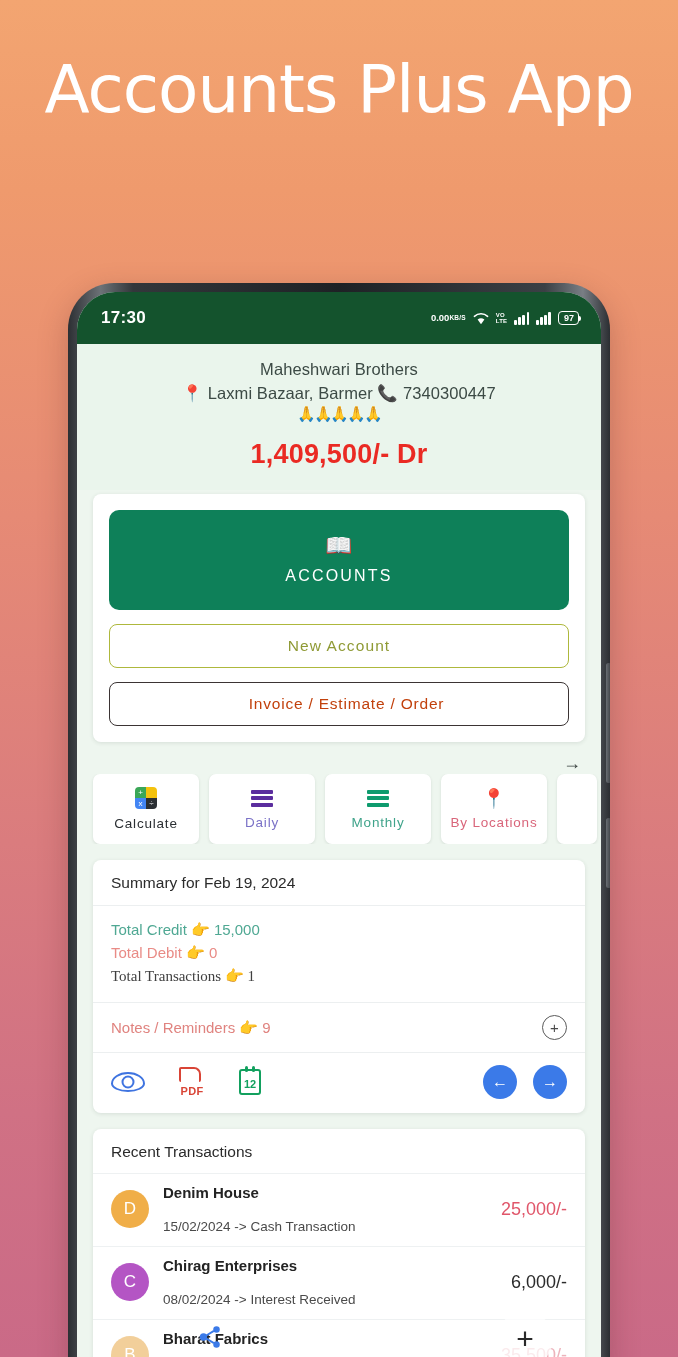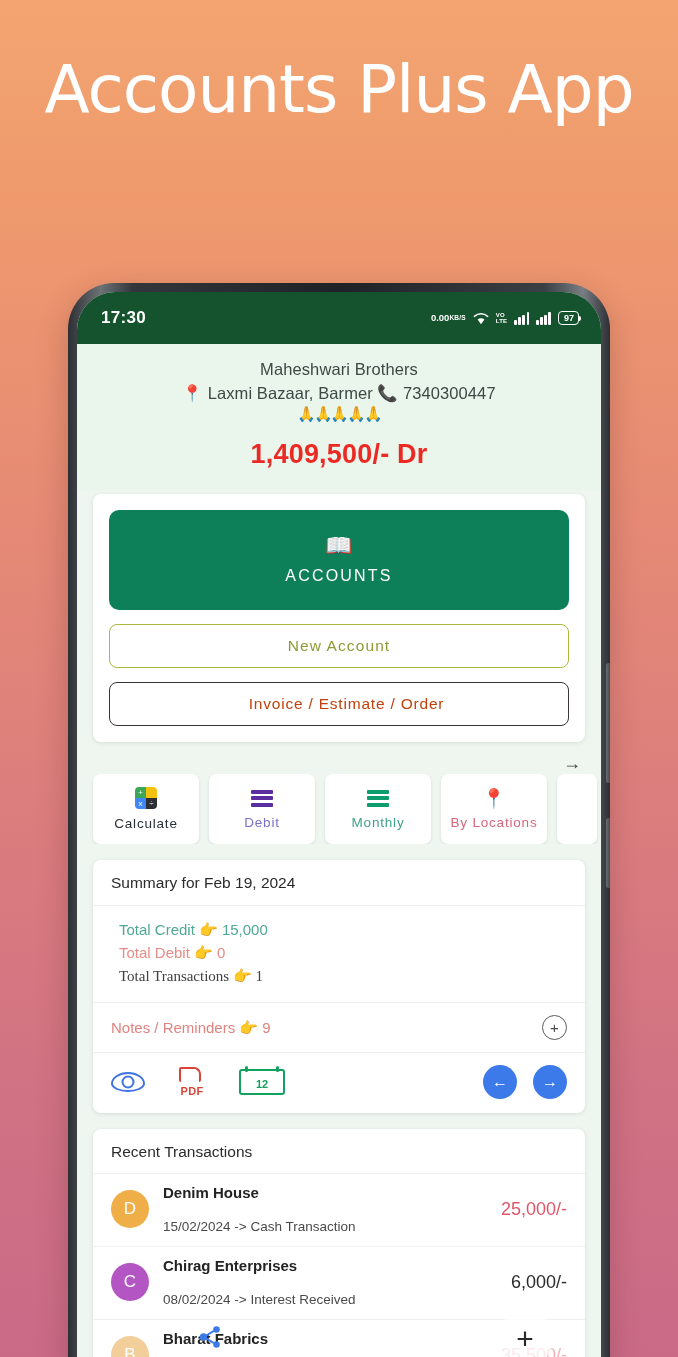--- a/index.html
+++ b/index.html
@@ -121,41 +121,41 @@
   .ic-stack{ width:22px; height:20px; display:flex; flex-direction:column; justify-content:center; gap:2.5px; }
   .ic-stack i{ display:block; height:4px; border-radius:1px; }
   .ic-stack.purple i{ background:#5b2d9e; }
   .ic-stack.green i{ background:#0e9b6e; }
   .ic-pin{ font-size:19px; line-height:1; color:#e8453c; }
 
   
   .sum-card{ margin-top:16px; }
   .sum-title{ padding:14px 18px 13px; font-size:15.5px; color:#2b2b2b; border-bottom:1px solid #eceff0; }
   .sum-body{ padding:10px 18px 12px; border-bottom:1px solid #eceff0; }
-  .sum-line{ font-size:15px; margin:5px 8px; }
+  .sum-line{ font-size:15px; margin:5px 0; }
   .sum-line.credit{ color:#4fa893; }
   .sum-line.debit{ color:#e98b86; }
   .sum-line.total{ color:#404040;font-family:Liberation Serif, serif; }
   .notes-row{
     display:flex; align-items:center; justify-content:space-between;
     padding:12px 18px; border-bottom:1px solid #eceff0;
   }
   .notes-txt{ font-size:15px; color:#e0837f; }
   .plus-circle{
     width:25px; height:25px; border-radius:50%; border:1.4px solid #5a5a5a;
     display:flex; align-items:center; justify-content:center; font-size:15px; color:#4a4a4a; line-height:1;
   }
   .tools-row{ display:flex; align-items:center; padding:12px 18px 14px; }
   .tool{ margin-right:32px; }
   .eye{ width:34px; height:20px; border:2.2px solid #3f74e0; border-radius:50% 50% 50% 50% / 58% 58% 42% 42%; position:relative; }
   .eye:after{ content:""; position:absolute; left:50%; top:50%; transform:translate(-50%,-50%); width:9px; height:9px; border:2.2px solid #3f74e0; border-radius:50%; }
   .pdf{ width:30px; height:30px; position:relative; }
   .pdf .sheet{ position:absolute; top:0; left:2px; width:22px; height:15px; border:2.2px solid #d94436; border-radius:2px 7px 2px 2px; border-bottom:none; }
   .pdf .tx{ position:absolute; bottom:0px; left:0; width:100%; text-align:center; font-size:11px; font-weight:800; color:#d94436; letter-spacing:.3px; }
-  .cal{ width:46px; height:26px; border:2.2px solid #12a05e; border-radius:3px; position:relative; display:flex; align-items:flex-end; justify-content:center; }
+  .cal{ width:22px; height:26px; border:2.2px solid #12a05e; border-radius:3px; position:relative; display:flex; align-items:flex-end; justify-content:center; }
   .cal:before{ content:""; position:absolute; top:-5px; left:4px; width:3px; height:6px; background:#12a05e; border-radius:2px; }
   .cal:after{ content:""; position:absolute; top:-5px; right:4px; width:3px; height:6px; background:#12a05e; border-radius:2px; }
   .cal .d{ font-size:11px; font-weight:700; color:#12a05e; line-height:1; padding-bottom:3px; }
   .nav-btns{ margin-left:auto; display:flex; gap:16px; }
   .navb{
     width:34px; height:34px; border-radius:50%; background:#3b7ae8; color:#fff;
     display:flex; align-items:center; justify-content:center; font-size:16px; line-height:1;
   }
 
   
@@ -262,21 +262,21 @@
           </span>
           <span class="cl" style="color:#2b2f33">Calculate</span>
         </div>
 
         <div class="chip">
           <span class="ic-stack purple">
               <i></i>
               <i></i>
               <i></i>
             </span>
-          <span class="cl" style="color:#7b72c7">Debit</span>
+          <span class="cl" style="color:#7b72c7">Daily</span>
         </div>
 
         <div class="chip">
           <span class="ic-stack green">
               <i></i>
               <i></i>
               <i></i>
             </span>
           <span class="cl" style="color:#3fa38a">Monthly</span>
         </div>

